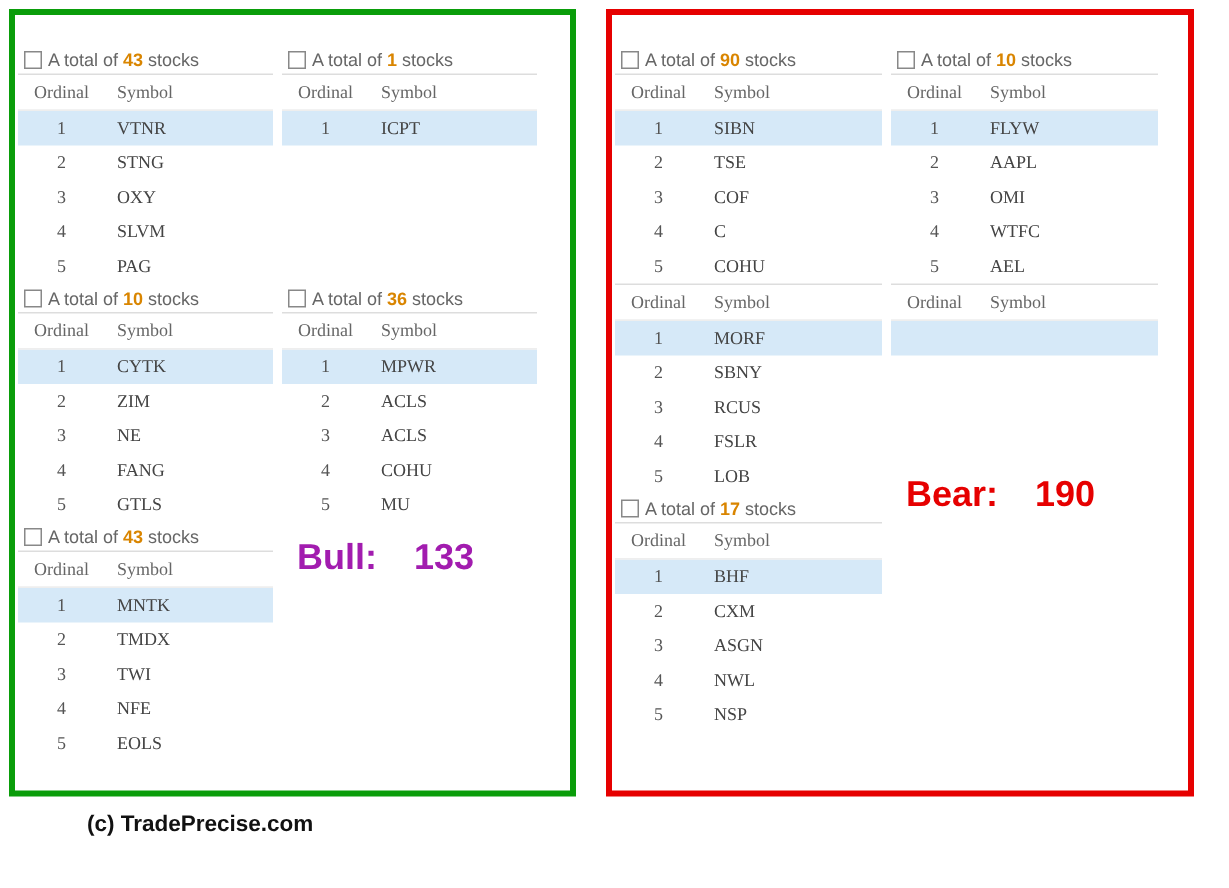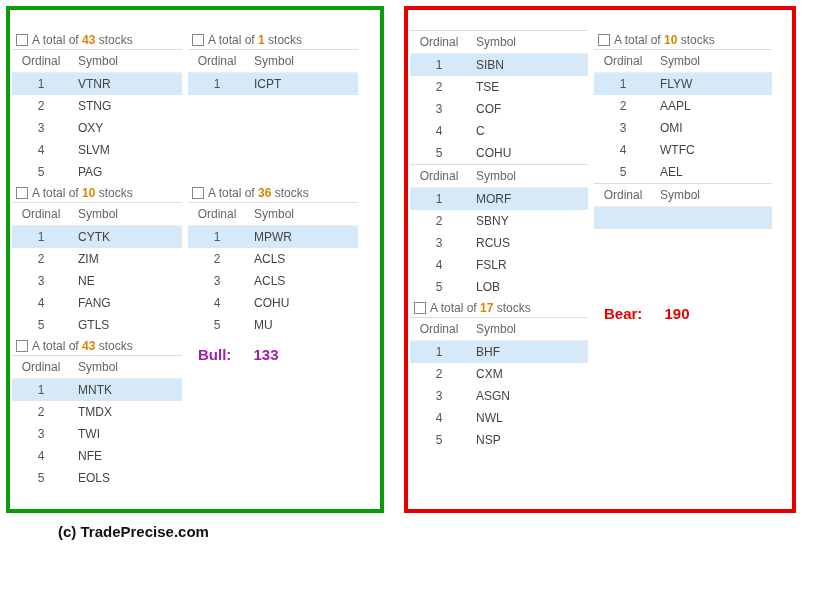--- a/index.html
+++ b/index.html
@@ -41,38 +41,39 @@
     background: #fff;
   }
   .head-txt { white-space: nowrap; }
   .count { font-weight: 600; }
   .panel.bull .count { color: #d98500; }
   .panel.bear .count { color: #d98500; }
   table {
     border-collapse: collapse;
     width: 100%;
     table-layout: fixed;
+    font-family: Liberation Serif, serif;
   }
   th, td {
     text-align: left;
     padding: 4px 8px;
     font-weight: 400;
     color: #444;
   }
   th {
     border-top: 1px solid #ddd;
     border-bottom: 1px solid #eee;
     color: #666;
   }
   th.ord, td.ord { width: 58px; text-align: center; }
   td { border-bottom: 0; }
   tbody tr:first-child td { background: #d6e9f8; }
   tbody tr td.ord { color: #555; }
   .summary {
-    font-size: 15px;
+    font-size: 24px;
     font-weight: 700;
     padding-left: 10px;
     margin-top: 10px;
   }
   .summary.bull-s { color: #a21caf; }
   .summary.bear-s { color: #e60000; }
   .summary .num { display: inline-block; margin-left: 18px; }
   .footer {
     font-weight: 700;
     font-size: 15px;
@@ -277,20 +278,24 @@
           <span class="num">133</span>
         </div>
       </div>
     </div>
   </div>
 
   <div class="panel bear">
     <div class="cols">
       <div class="col">
           <div class="block">
+            <div class="block-head">
+              <span class="chk"></span>
+              <span class="head-txt">A total of <span class="count">90</span> stocks</span>
+            </div>
             <table>
               <thead>
                 <tr>
                   <th class="ord">Ordinal</th>
                   <th>Symbol</th>
                 </tr>
               </thead>
               <tbody>
                 <tr>
                   <td class="ord">1</td>

